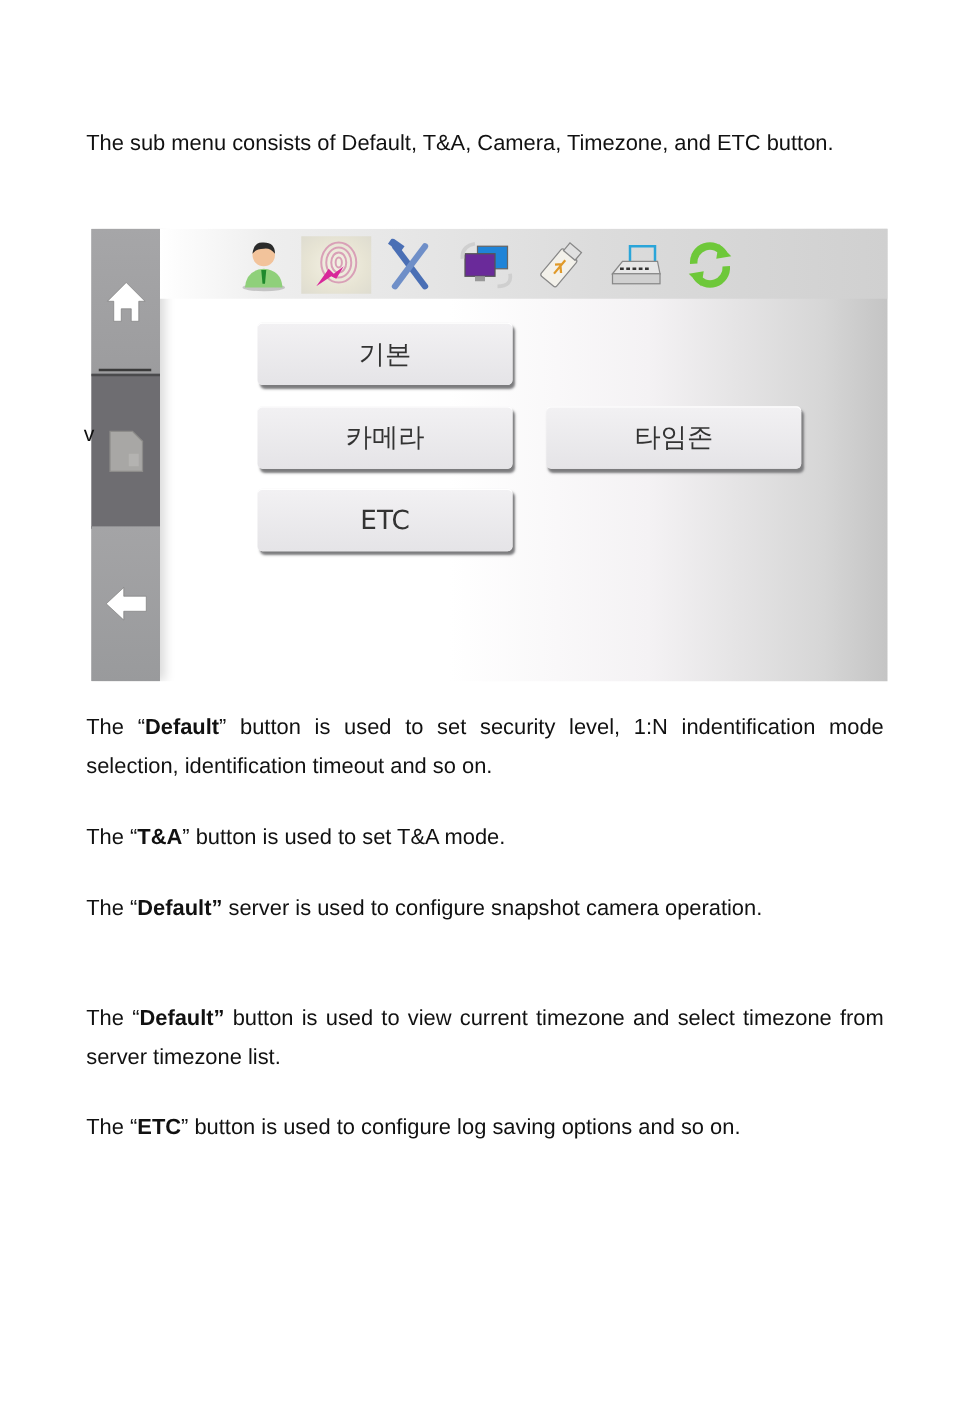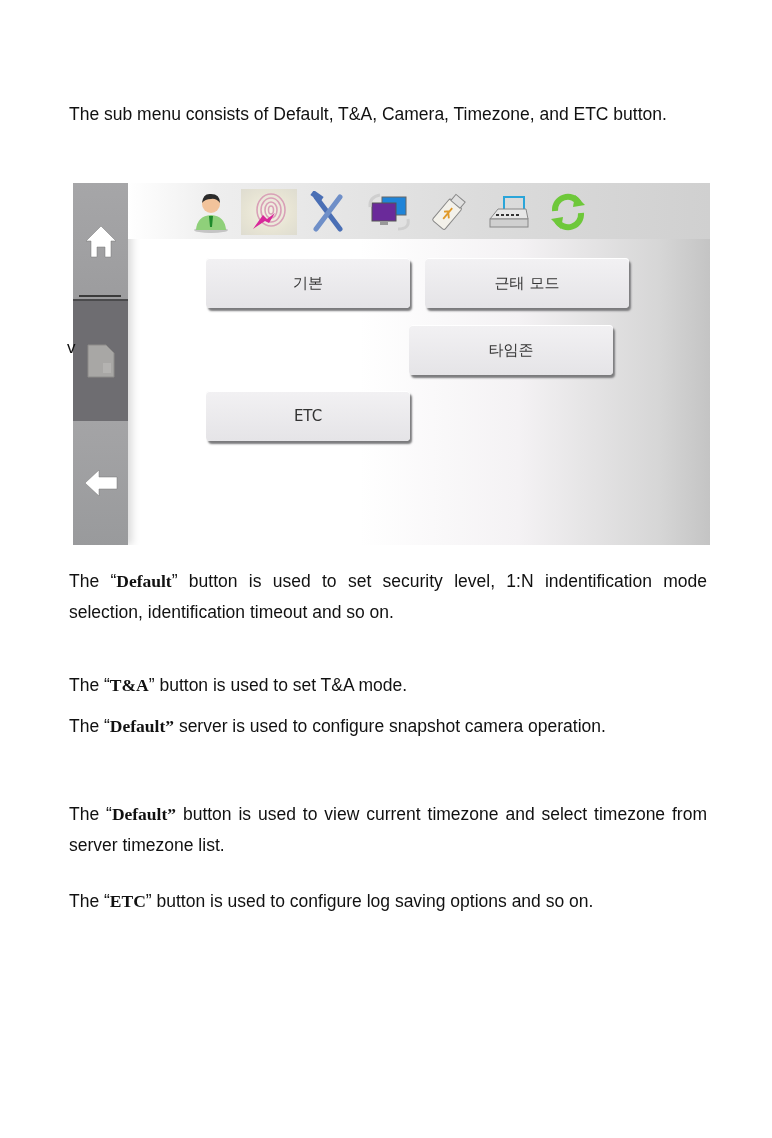--- a/index.html
+++ b/index.html
@@ -1,20 +1,20 @@
 <!DOCTYPE html>
 <html><head>
 <meta charset="utf-8">
 <style>
   html, body { margin: 0; padding: 0; background: #ffffff; }
   body { width: 772px; height: 1138px; position: relative; overflow: hidden;
          font-family: "Liberation Sans", sans-serif; color: #111; }
   .para { position: absolute; left: 67px; width: 638px; font-size: 17.5px; line-height: 31px;
           text-align: justify; margin: 2px; }
-  .para b { font-weight: bold; font-family: Liberation Serif, serif; }
+  .para b { font-weight: bold; }
 
   
   .shot { position: absolute; left: 73px; top: 183px; width: 637px; height: 362px;
           background: linear-gradient(to right, #ffffff 0%, #ffffff 45%, #f4f2f4 70%, #d6d6d6 92%, #c4c4c4 100%);
           overflow: hidden; }
   .sidebar { position: absolute; left: 0; top: 0; width: 55px; height: 362px;
              background: #a9a9ab; box-shadow: 4px 0 8px rgba(0,0,0,0.15); }
   .side-btn { position: absolute; left: 0; width: 55px; display: flex; align-items: center; justify-content: center; }
   .side-home { top: 0; height: 116px; background: linear-gradient(#a6a6a8,#9c9c9e); }
   .side-save { top: 116px; height: 120px; background: #6e6d71; border-top: 2px solid #4a4a4c; border-bottom: 2px solid #4a4a4c; }
@@ -23,21 +23,21 @@
 
   .topbar { position: absolute; left: 55px; top: 0; width: 582px; height: 56px;
             background: linear-gradient(to right, #ffffff 0%, #eeeeee 15%, #dcdcdc 60%, #d0d0d0 100%); }
   .top-icon { position: absolute; top: 6px; width: 56px; height: 46px; display: flex; align-items: center; justify-content: center; }
   .top-icon.active { background: radial-gradient(ellipse at center, #f4f2e4 0%, #e7e4d4 60%, #dedcd0 100%); }
 
   .kbtn { position: absolute; width: 204px; height: 50px; border-radius: 4px;
           background: linear-gradient(#f2f1f3, #e5e4e7);
           box-shadow: 2px 3px 2px #7b7b7d, inset 0 1px 0 #ffffff;
           display: flex; align-items: center; justify-content: center;
-          font-family: "DejaVu Sans", sans-serif; font-size: 15px; color: #333; }
+          font-family: "DejaVu Sans", sans-serif; font-size: 21px; color: #333; }
 </style>
 </head>
 <body>
 
 <p class="para" style="top:97px;">The sub menu consists of Default, T&amp;A, Camera, Timezone, and ETC button.</p>
 
 <div class="shot">
   <div class="sidebar">
     <div class="side-btn side-home">
       <svg width="34" height="36" viewBox="0 0 34 36">
@@ -122,28 +122,28 @@
       <svg width="42" height="42" viewBox="0 0 42 42">
         <path d="M8,20 A13,13 0 0 1 32,12" stroke="#6ec83a" stroke-width="6" fill="none"></path>
         <polygon points="28,4 38,14 26,16" fill="#6ec83a"></polygon>
         <path d="M34,22 A13,13 0 0 1 10,30" stroke="#6ec83a" stroke-width="6" fill="none"></path>
         <polygon points="14,38 4,28 16,26" fill="#6ec83a"></polygon>
       </svg>
     </div>
   </div>
 
   <div class="kbtn" style="left:133px; top:75px;">기본</div>
-  <div class="kbtn" style="left:352px; top:75px;">근태 모드</div>
-  <div class="kbtn" style="left:336px; top:142px;">타임존</div>
+  <div class="kbtn" style="left:133px; top:142px;">카메라</div>
+  <div class="kbtn" style="left:364px; top:142px;">타임존</div>
   <div class="kbtn" style="left:133px; top:208px;">ETC</div>
 </div>
 
 <span style="position:absolute; left:67px; top:338px; font-size:17px;">v</span>
 
 <p class="para" style="top:564px;"><span>The “</span><b>Default</b><span>” button is used to set security level, 1:N indentification mode selection, identification timeout and so on.</span></p>
 
-<p class="para" style="top:668px;"><span>The “</span><b>T&amp;A</b><span>” button is used to set T&amp;A mode.</span></p>
+<p class="para" style="top:652px;"><span>The “</span><b>T&amp;A</b><span>” button is used to set T&amp;A mode.</span></p>
 
 <p class="para" style="top:709px;"><span>The “</span><b>Default”</b><span> server is used to configure snapshot camera operation.</span></p>
 
 <p class="para" style="top:797px;"><span>The “</span><b>Default”</b><span> button is used to view current timezone and select timezone from server timezone list.</span></p>
 
 <p class="para" style="top:884px;"><span>The “</span><b>ETC</b><span>” button is used to configure log saving options and so on.</span></p>
 
 </body></html>

